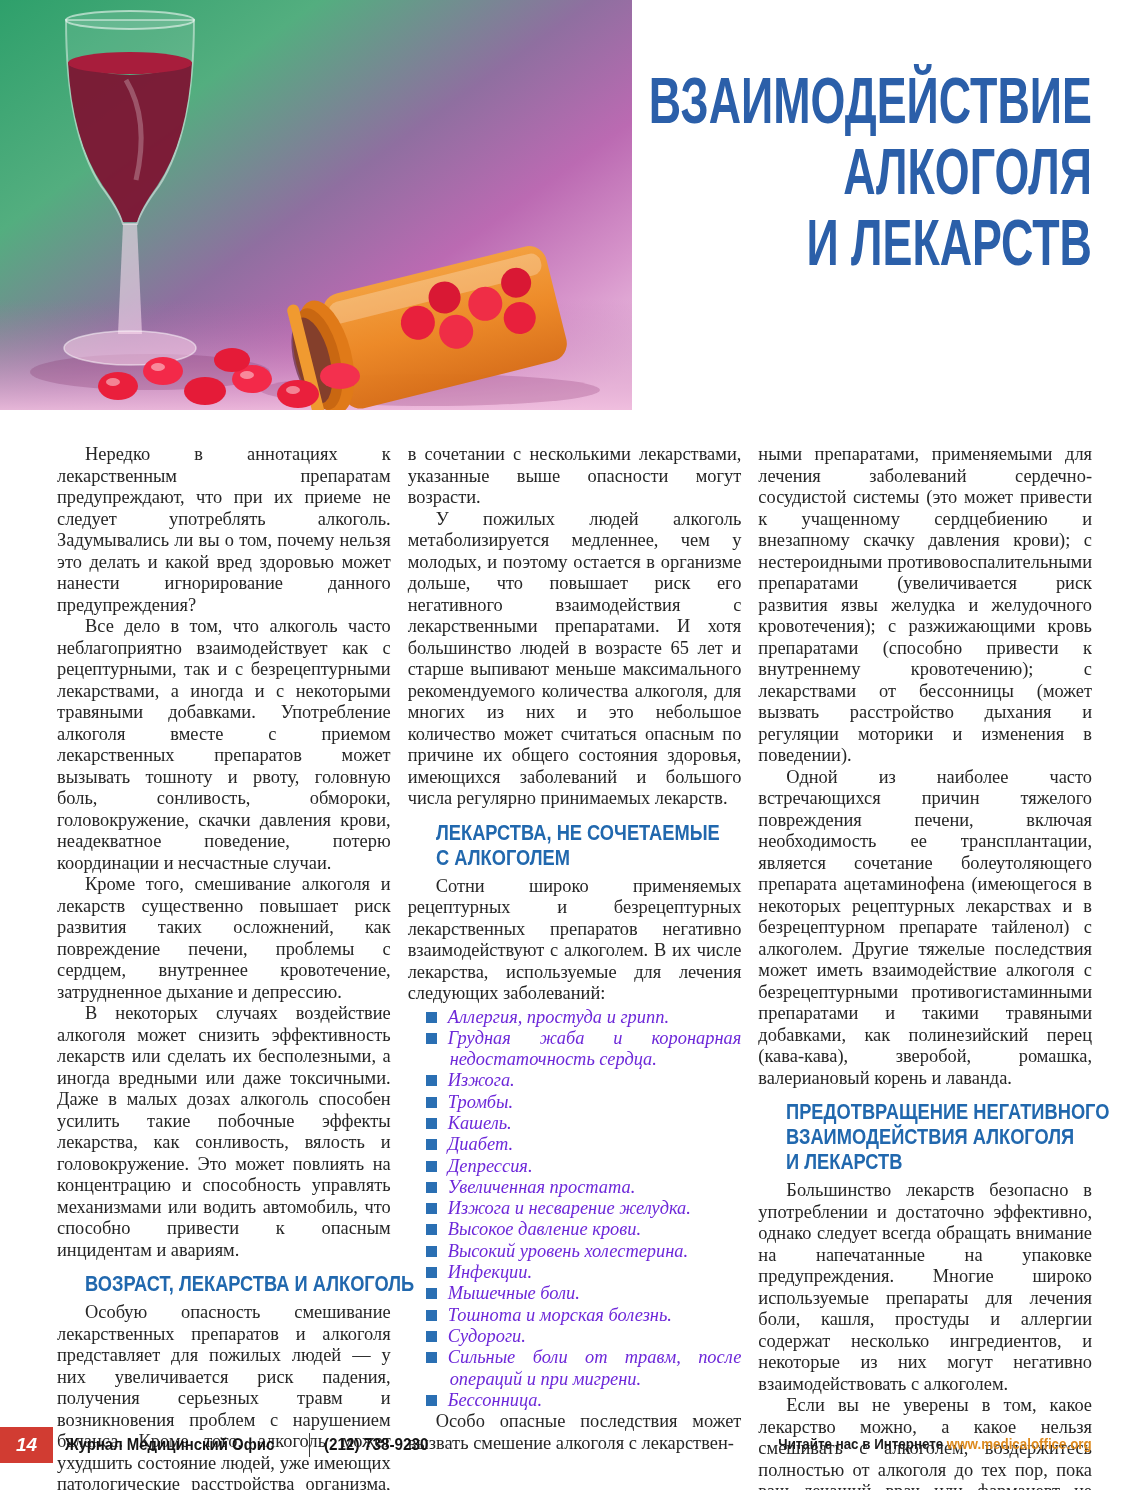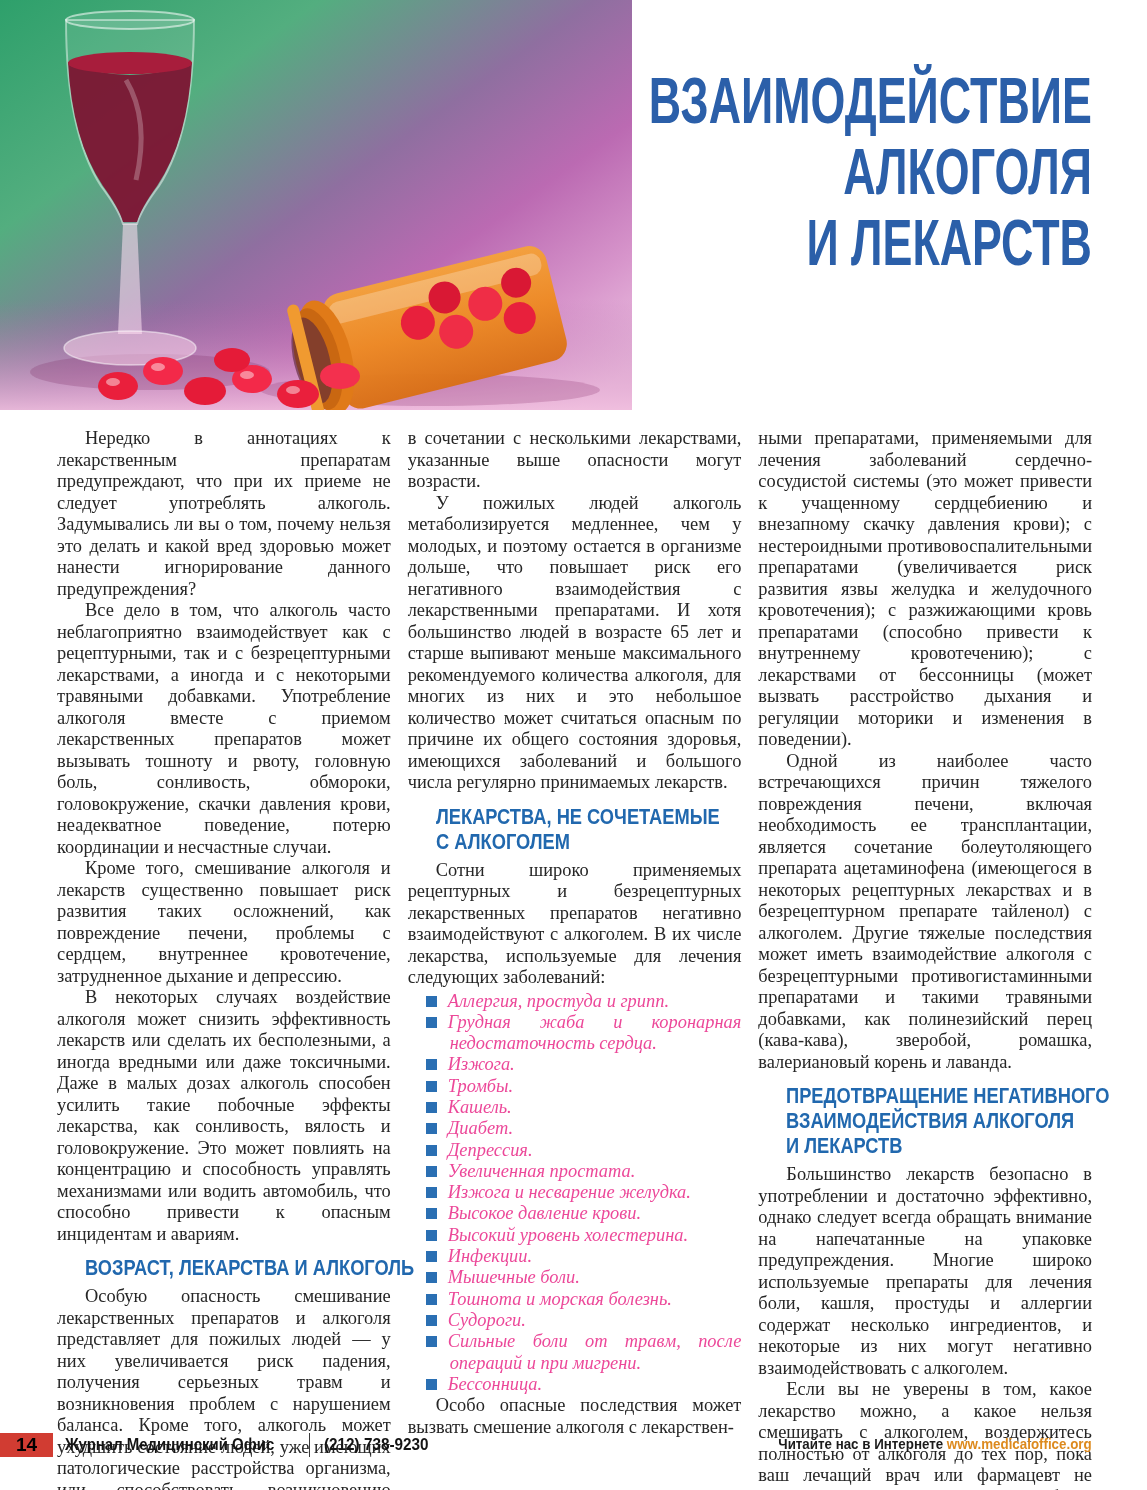--- a/index.html
+++ b/index.html
@@ -24,21 +24,21 @@
     font-size:64px;
     line-height:71px;
     color:#2b5fa9;
     transform:scaleX(0.70);
     transform-origin:100% 0;
     white-space:nowrap;
     letter-spacing:0px;
   }
   
   .columns{
-    position:absolute;left:57px;top:428px;width:1035px;height:998px;
+    position:absolute;left:57px;top:444px;width:1035px;height:998px;
     display:flex;gap:17px;
   }
   .col{flex:1 1 0;min-width:0;color:#262626;}
   .col p{
     margin:0;
     font-size:18.4px;
     line-height:21.5px;
     text-align:justify;
   }
   .col p.ind{text-indent:28px;}
@@ -57,39 +57,39 @@
   ul.nolist{
     list-style:none;margin:2px 0 0 0;padding:0;
   }
   ul.nolist li{
     font-style:italic;
     font-size:18.4px;
     line-height:21.3px;
     text-align:justify;
     padding-left:42px;
     text-indent:-24px;
-    color:#ec4899;
+    color:#6d28d9;
   }
   .bullet{
     display:inline-block;
     width:11px;height:11px;
     background:#2a6fb3;
     margin-right:11px;
     position:relative;top:0px;
   }
   
   .footer-left{
     position:absolute;left:0;top:1431px;height:28px;
     display:flex;align-items:center;
     font-family:"Liberation Sans", sans-serif;
   }
   .pagenum-box{
-    width:53px;height:24px;background:#d13c32;
-    color:#000000;font-weight:bold;font-size:19px;
-    display:flex;align-items:center;justify-content:center;
+    width:53px;height:36px;background:#d13c32;
+    color:#ffffff;font-weight:bold;font-size:19px;
+    display:flex;align-items:center;justify-content:center;font-style:italic;
   }
   .journal-name{
     margin-left:12px;
     font-weight:bold;font-size:17px;color:#141414;
     transform:scaleX(0.88);transform-origin:0 50%;
     white-space:nowrap;
   }
   .foot-divider{
     width:1.6px;height:24px;background:#3a3a3a;
     margin:0 14px 0 6px;

